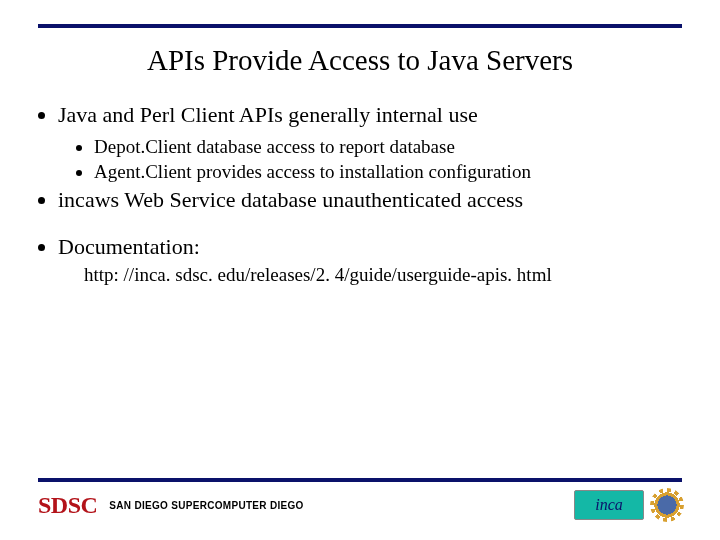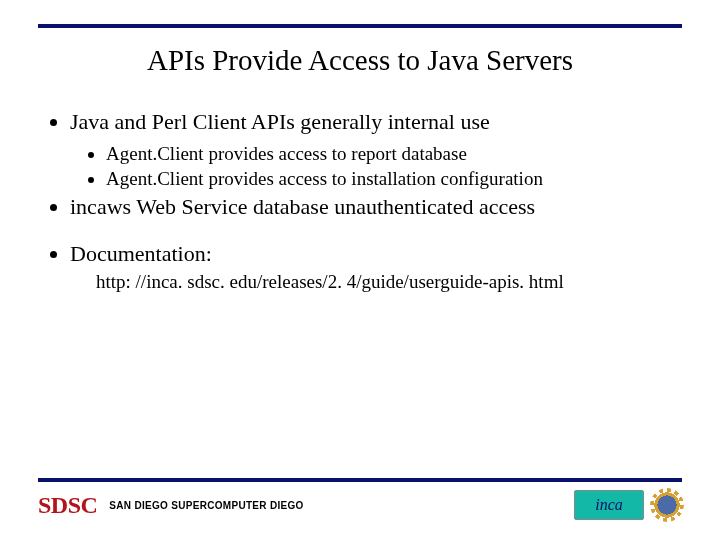--- a/index.html
+++ b/index.html
@@ -26,25 +26,24 @@
     top: 44px;
     left: 0;
     right: 0;
     text-align: center;
     font-size: 29px;
     font-weight: 400;
   }
   .content {
     position: absolute;
     top: 102px;
-    left: 44px;
+    left: 32px;
     right: 24px;
     font-size: 22px;
     line-height: 1.22;
-    margin-top: 7px;
   }
   ul.top {
     list-style: disc;
     margin: 0;
     padding-left: 26px;
   }
   ul.top > li {
     margin-bottom: 20px;
   }
   ul.top > li.tight {
@@ -157,21 +156,21 @@
 
 <div class="top-rule"></div>
 
 <div class="title">APIs Provide Access to Java Servers</div>
 
 <div class="content">
   <ul class="top">
     <li class="tight">
       <span>Java and Perl Client APIs generally internal use</span>
       <ul class="sub">
-        <li>Agent.Client provides access to report database</li>
+        <li>Depot.Client database access to report database</li>
         <li>Agent.Client provides access to installation configuration</li>
       </ul>
     </li>
     <li>incaws Web Service database unauthenticated access</li>
     <li class="tight">
       <span>Documentation:</span>
       <div class="links">
         <div>http: //inca. sdsc. edu/releases/2. 4/guide/userguide-apis. html</div>
       </div>
     </li>

